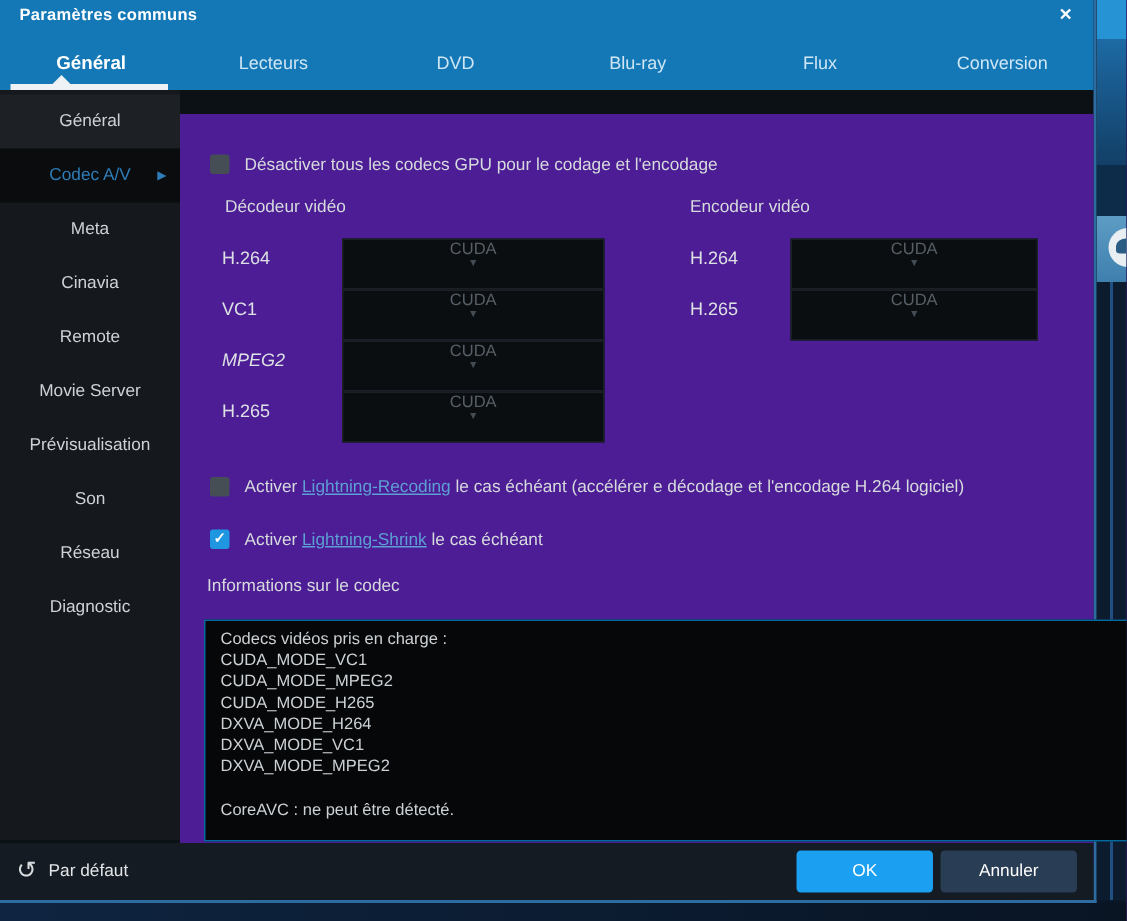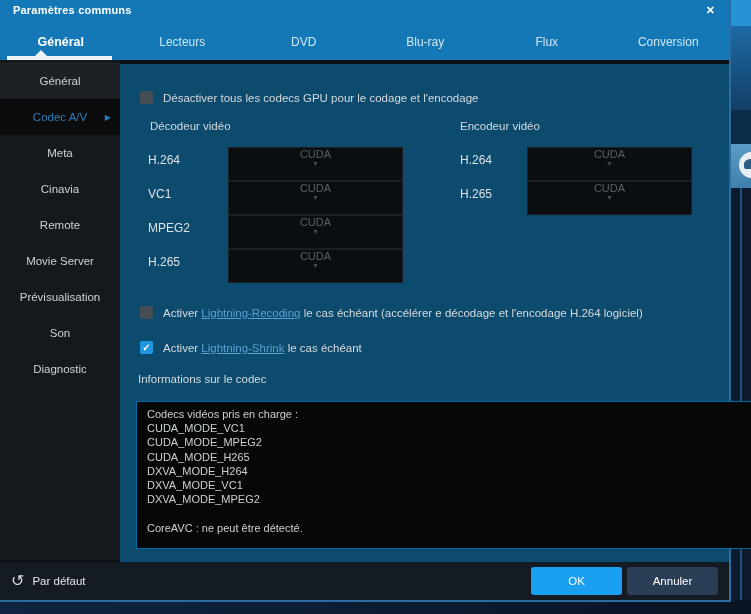--- a/index.html
+++ b/index.html
@@ -35,21 +35,21 @@
   .tab.active .ind:before{content:"";position:absolute;left:28px;bottom:4px;width:0;height:0;
     border-left:6px solid transparent;border-right:6px solid transparent;border-bottom:6px solid #eef2f5;}
   
   .sidebar{position:absolute;left:0;top:60px;width:120px;height:500px;background:#15181c;}
   .side-item{position:relative;height:36px;display:flex;align-items:center;justify-content:center;
     font-size:11.5px;color:#cdd2d6;cursor:pointer;}
   .side-item.first{background:#1d2125;margin-top:3px;}
   .side-item.selected{background:#0a0c0e;color:#2e7db8;}
   .side-item .sub-arrow{position:absolute;right:9px;top:50%;transform:translateY(-50%);font-size:8px;color:#2e7db8;}
   
-  .content{position:absolute;left:120px;top:64px;width:609px;height:500px;background:#0c4a6e;}
+  .content{position:absolute;left:120px;top:76px;width:609px;height:500px;background:#4c1d95;}
   .cb-row{position:absolute;display:flex;align-items:flex-start;}
   .checkbox{width:13px;height:13px;border-radius:2px;background:#454e55;flex:0 0 13px;margin-top:0;cursor:pointer;
     display:flex;align-items:center;justify-content:center;}
   .checkbox.checked{background:#1e96e0;}
   .checkbox .check{color:#ffffff;font-size:10px;font-weight:bold;line-height:13px;}
   .cb-label{margin-left:10px;font-size:11.5px;color:#d6dadd;line-height:14px;}
   .cb-label a{color:#5e9fd4;text-decoration:underline;cursor:pointer;}
   .sec-title{position:absolute;font-size:11.5px;color:#d6dadd;}
   .fld-row{position:absolute;height:26px;display:flex;align-items:center;}
   .fld-label{font-size:12px;color:#dde1e4;}
@@ -137,20 +137,23 @@
     <div class="side-item">
       <span>Movie Server</span>
     </div>
     <div class="side-item">
       <span>Prévisualisation</span>
     </div>
     <div class="side-item">
       <span>Son</span>
     </div>
     <div class="side-item">
+      <span>Réseau</span>
+    </div>
+    <div class="side-item">
       <span>Diagnostic</span>
     </div>
   </div>
 
   <div class="content">
 
     <div class="cb-row" style="left:20px;top:27px;">
       <span class="checkbox"></span>
       <span class="cb-label">Désactiver tous les codecs GPU pour le codage et l'encodage</span>
     </div>
@@ -166,21 +169,21 @@
     </div>
 
     <div class="fld-row" style="left:28px;top:117px;">
       <span class="fld-label">VC1</span>
     </div>
     <div class="select" style="left:108px;top:117px;width:175px;">
       <span class="val">CUDA</span>
       <span class="arr">▼</span>
     </div>
 
-    <div class="fld-row" style="left:28px;top:151px;">
+    <div class="fld-row" style="left:28px;top:151px;font-style:italic;">
       <span class="fld-label">MPEG2</span>
     </div>
     <div class="select" style="left:108px;top:151px;width:175px;">
       <span class="val">CUDA</span>
       <span class="arr">▼</span>
     </div>
 
     <div class="fld-row" style="left:28px;top:185px;">
       <span class="fld-label">H.265</span>
     </div>

